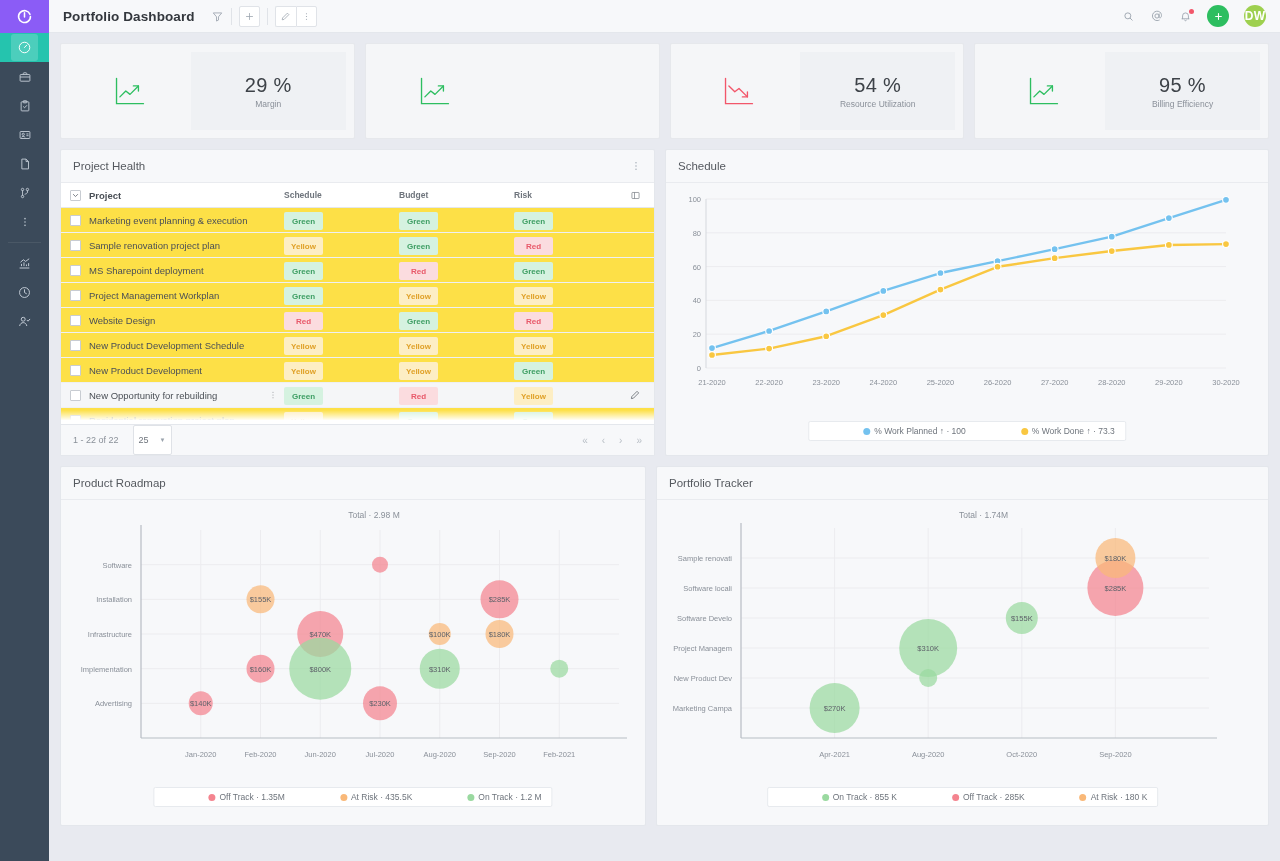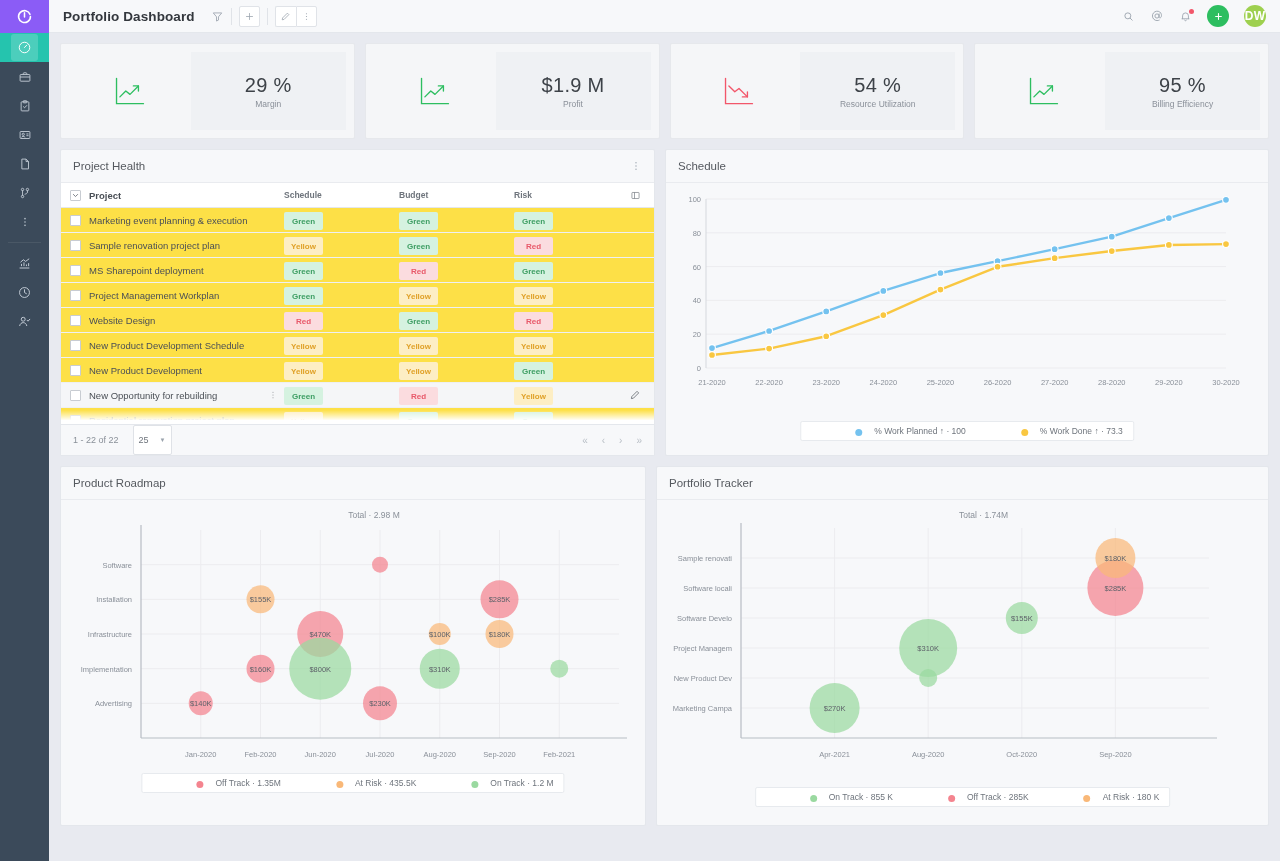--- a/index.html
+++ b/index.html
@@ -144,21 +144,21 @@
   .chart-body { flex: 1; position: relative; }
   .chart-total {
     text-align: center; font-size: 8.5px; color: #8a9099; padding-top: 10px; padding-left: 42px;
   }
   .legend {
     position: absolute; left: 50%; transform: translateX(-50%);
     display: inline-flex; align-items: center; gap: 11px;
     background: #fff; border: 1px solid #e7eaee; border-radius: 2px;
     padding: 4px 10px; font-size: 8.5px; color: #6e747c; white-space: nowrap;
   }
-  .lg-item { display: inline-flex; align-items: flex-end; gap: 12px; padding-left: 44px; }
+  .lg-item { display: inline-flex; align-items: center; gap: 4px; padding-left: 44px; }
   .lg-dot { width: 7px; height: 7px; border-radius: 50%; display: inline-block; }
 
   .row3 { display: flex; gap: 10px; }
   .rm-panel { flex: 0 0 584px; height: 360px; display: flex; flex-direction: column; }
   .pt-panel { flex: 1; height: 360px; display: flex; flex-direction: column; }
 
   svg { display: block; }
   .bub-lbl { font-size: 7.5px; fill: #5d6169; font-family: "Liberation Sans", sans-serif; }
   .ax-lbl  { font-size: 7.5px; fill: #8a9099; font-family: "Liberation Sans", sans-serif; }
 </style>
@@ -351,24 +351,20 @@
           </div>
         </div>
 
         <div class="kpi">
           <div class="kpi-ic">
             <svg width="34" height="32" viewBox="0 0 40 38" fill="none" stroke="#2dbe60" stroke-width="1.6">
               <path d="M4 4v30h32" stroke-linecap="round"></path>
               <path d="M8 26l7-7 5 4 10-10" stroke-linecap="round" stroke-linejoin="round"></path>
               <path d="M24 13h6v6" stroke-linecap="round" stroke-linejoin="round"></path>
             </svg>
-          </div>
-          <div class="kpi-val">
-            <div class="kpi-num">$1.9 M</div>
-            <div class="kpi-lbl">Profit</div>
           </div>
         </div>
 
         <div class="kpi">
           <div class="kpi-ic">
             <svg width="34" height="32" viewBox="0 0 40 38" fill="none" stroke="#f2566a" stroke-width="1.6">
               <path d="M4 4v30h32" stroke-linecap="round"></path>
               <path d="M8 13l7 7 5-4 10 10" stroke-linecap="round" stroke-linejoin="round"></path>
               <path d="M30 20v6h-6" stroke-linecap="round" stroke-linejoin="round"></path>
             </svg>
@@ -710,21 +706,21 @@
                   <text x="438.5" y="82.33333333333334" text-anchor="middle" class="bub-lbl">$285K</text>
                 </g>
                 <g>
                   <circle cx="438.5" cy="114" r="14" fill="#f9b878" fill-opacity="0.72"></circle>
                   <text x="438.5" y="117" text-anchor="middle" class="bub-lbl">$180K</text>
                 </g>
                 <g>
                   <circle cx="498.25" cy="148.66666666666669" r="9" fill="#9ad9a0" fill-opacity="0.72"></circle>
                 </g>
               </svg>
-            <div class="legend" id="rm-legend" style="bottom:32px">
+            <div class="legend" id="rm-legend" style="bottom:18px">
                 <span class="lg-item">
                   <span class="lg-dot" style="background: rgb(244, 132, 143);"></span>
                   <span>Off Track · 1.35M</span>
                 </span>
                 <span class="lg-item">
                   <span class="lg-dot" style="background: rgb(249, 184, 120);"></span>
                   <span>At Risk · 435.5K</span>
                 </span>
                 <span class="lg-item">
                   <span class="lg-dot" style="background: rgb(154, 217, 160);"></span>

